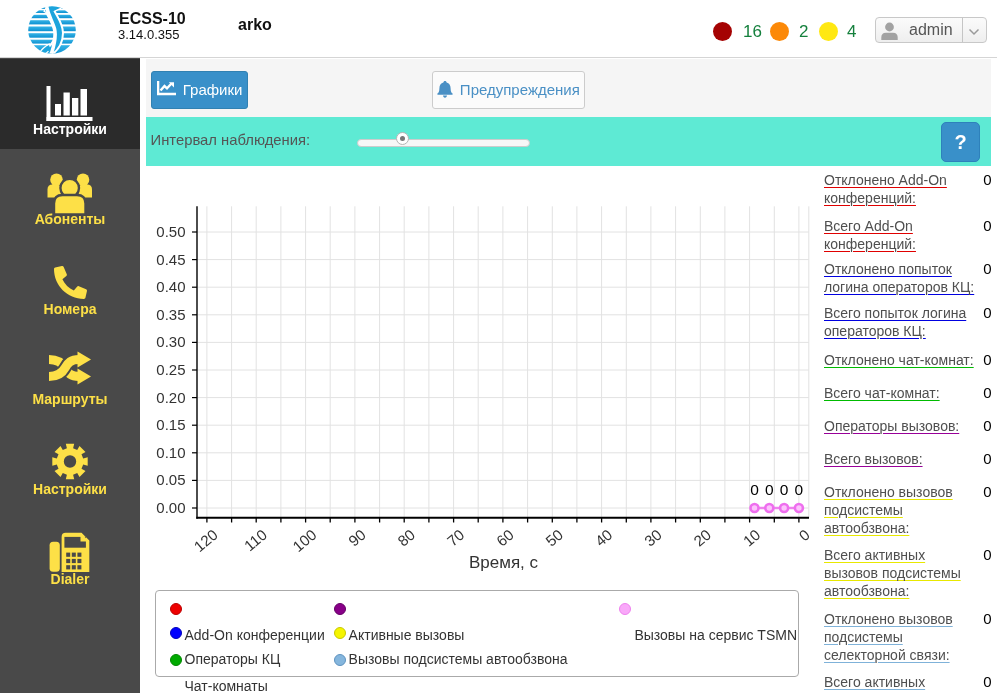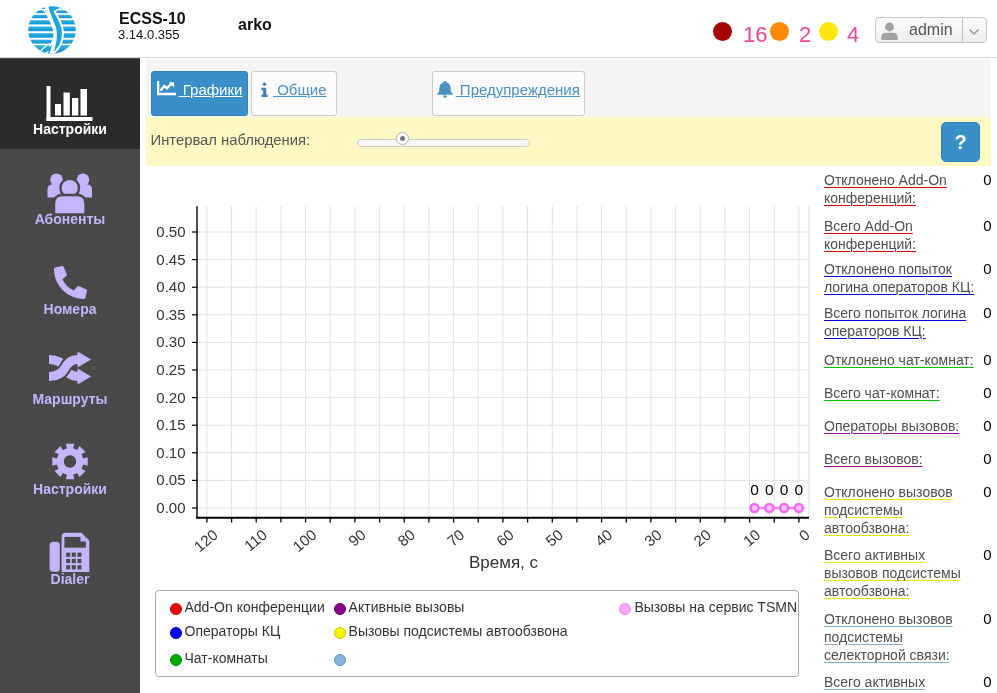--- a/index.html
+++ b/index.html
@@ -3,44 +3,44 @@
 * { margin:0; padding:0; box-sizing:border-box; }
 body { font-family:"Liberation Sans",sans-serif; }
 #app { position:relative; width:997px; height:693px; overflow:hidden; background:#fff; }
 .abs { position:absolute; }
 
 #hdr { position:absolute; left:0; top:0; width:997px; height:58px; background:#fff; border-bottom:1px solid #d5d5d5; }
 #ecss { position:absolute; left:119px; top:10px; font-size:16px; font-weight:bold; color:#111; }
 #ver { position:absolute; left:118px; top:27px; font-size:13px; color:#111; }
 #arko { position:absolute; left:238px; top:16px; font-size:16px; font-weight:bold; color:#111; }
 .badge { position:absolute; top:21.5px; width:19px; height:19px; border-radius:50%; }
-.bnum { position:absolute; top:22px; font-size:22px; color:#ec4899; }
+.bnum { position:absolute; top:22px; font-size:17px; color:#15803d; }
 #adminbtn { position:absolute; left:875px; top:17px; width:112px; height:26px; background:linear-gradient(#fbfbfb,#eeeeee); border:1px solid #c8c8c8; border-radius:4px; }
 #adminbtn .txt { position:absolute; left:33px; top:2.5px; font-size:16px; color:#555; }
 #adminbtn .sep { position:absolute; left:86px; top:0; width:1px; height:24px; background:#c5c5c5; }
 
 #sidebar { position:absolute; left:0; top:58px; width:140px; height:635px; background:#494949; }
-.sbitem { position:absolute; left:0; width:140px; height:90px; color:#c4b5fd; text-align:center; }
+.sbitem { position:absolute; left:0; width:140px; height:90px; color:#fde047; text-align:center; }
 .sbitem.active { background:#2b2b2b; color:#fff; }
 .sbicon { position:absolute; left:0; width:140px; top:22px; height:40px; }
 .sblab { position:absolute; left:0; width:140px; top:62px; font-size:14px; font-weight:bold; }
 
 #tabrow { position:absolute; left:146px; top:59px; width:845px; height:58px; background:#f5f5f5; }
-#sliderrow { position:absolute; left:146px; top:117px; width:845px; height:49px; background:#fef9c3; }
-.tab { position:absolute; top:12px; height:45px; border:1px solid #ccc; border-radius:3px; background:#fbfbfb; color:#4a90c5; font-size:15px; text-align:center; line-height:36px;text-decoration:underline; }
+#sliderrow { position:absolute; left:146px; top:117px; width:845px; height:49px; background:#5eead4; }
+.tab { position:absolute; top:12px; height:38px; border:1px solid #ccc; border-radius:3px; background:#fbfbfb; color:#4a90c5; font-size:15px; text-align:center; line-height:36px; }
 .tab.on { background:#3990c9; border-color:#3181b2; color:#fff; }
 #ilabel { position:absolute; left:4.5px; top:15px; font-size:14.8px; color:#555; }
 #track { position:absolute; left:211px; top:21.5px; width:173px; height:8.5px; background:#f7f7f7; border:1px solid #ccc; border-radius:5px; }
 #thumb { position:absolute; left:250px; top:15px; width:13px; height:13px; background:#fff; border:1px solid #b5b5b5; border-radius:50%; }
 #thumb::after { content:""; position:absolute; left:3.2px; top:3.2px; width:5px; height:5px; border-radius:50%; background:#777; }
 #qbtn { position:absolute; left:795px; top:5px; width:39px; height:40px; background:#3990c9; border:1px solid #2e81bb; border-radius:5px; color:#fff; font-size:20px; font-weight:bold; text-align:center; line-height:38px; }
 
 #legend { position:absolute; left:155px; top:590px; width:644px; height:87px; border:1px solid #aaa; border-radius:4px; background:#fff; }
 .ldot { position:absolute; width:12px; height:12px; border-radius:50%; border:1px solid; }
-.llab { position:absolute; font-size:14px; color:#333; }
+.llab { position:absolute; font-size:14px; color:#333;margin-top:28px; }
 
 .rrow { position:absolute; left:824px; width:173px; }
 .lnk { font-size:14px; line-height:18px; color:#4f4f4f; text-decoration:underline; text-decoration-thickness:1.1px; text-underline-offset:2px; white-space:nowrap; display:inline-block; }
 .rval { position:absolute; right:5.5px; top:0px; font-size:15px; color:#000; }
 .tl { }
 .zl { }
 </style></head><body>
 <div id="app">
 <div id="hdr">
 <div class="abs" style="left:28px;top:6px"><svg width="48" height="48" viewBox="0 0 48 48">
@@ -159,24 +159,20 @@
           </svg></div>
         <div class="sblab">Dialer</div>
       </div>
     </div>
 <div id="tabrow">
 <div class="tab on" style="left:5px;width:97px"><svg width="19" height="16" viewBox="0 0 19 16" style="vertical-align:-2px;margin-right:3px">
 <path d="M1,0 V13 H19" stroke="#fff" stroke-width="2.6" fill="none"></path>
 <path d="M3.5,9.5 L7.5,5 L10,7.3 L14.5,2.5" stroke="#fff" stroke-width="2.4" fill="none"></path>
 <path d="M11.8,1.2 L17,1.2 L17,6.4 Z" fill="#fff"></path>
         </svg> Графики</div>
-<div class="tab" style="left:104.5px;width:86.5px"><svg width="7" height="16" viewBox="0 0 8 17" style="vertical-align:-3px;margin-right:5px">
-<circle cx="4" cy="2" r="2" fill="#4681ad"></circle>
-<path d="M0.5,6 H6 V13.5 H7.5 V16.5 H0.5 V13.5 H2.5 V9 H0.5 Z" fill="#4681ad"></path>
-        </svg> Общие</div>
 <div class="tab" style="left:286px;width:152.5px"><svg width="16" height="17" viewBox="0 0 16 17" style="vertical-align:-3px;margin-right:3px">
 <path fill="#4a90c5" d="M8,0 c-0.9,0 -1.6,0.7 -1.6,1.5 C3.8,2.2 2.4,4.5 2.4,7.2 c0,3.6 -1,4.7 -1.9,5.4 -0.5,0.35 -0.25,1.1 0.4,1.1 h14.2 c0.65,0 0.9,-0.75 0.4,-1.1 -0.9,-0.7 -1.9,-1.8 -1.9,-5.4 0,-2.7 -1.4,-5 -4-5.7 C9.6,0.7 8.9,0 8,0 z M10,14.6 h-4 c0,1.2 0.9,2.1 2,2.1 s2,-0.9 2,-2.1 z"></path>
         </svg> Предупреждения</div>
 </div>
 <div id="sliderrow">
 <div id="ilabel">Интервал наблюдения:</div>
 <div id="track"></div>
       <div id="thumb"></div>
 <div id="qbtn">?</div>
 </div>

